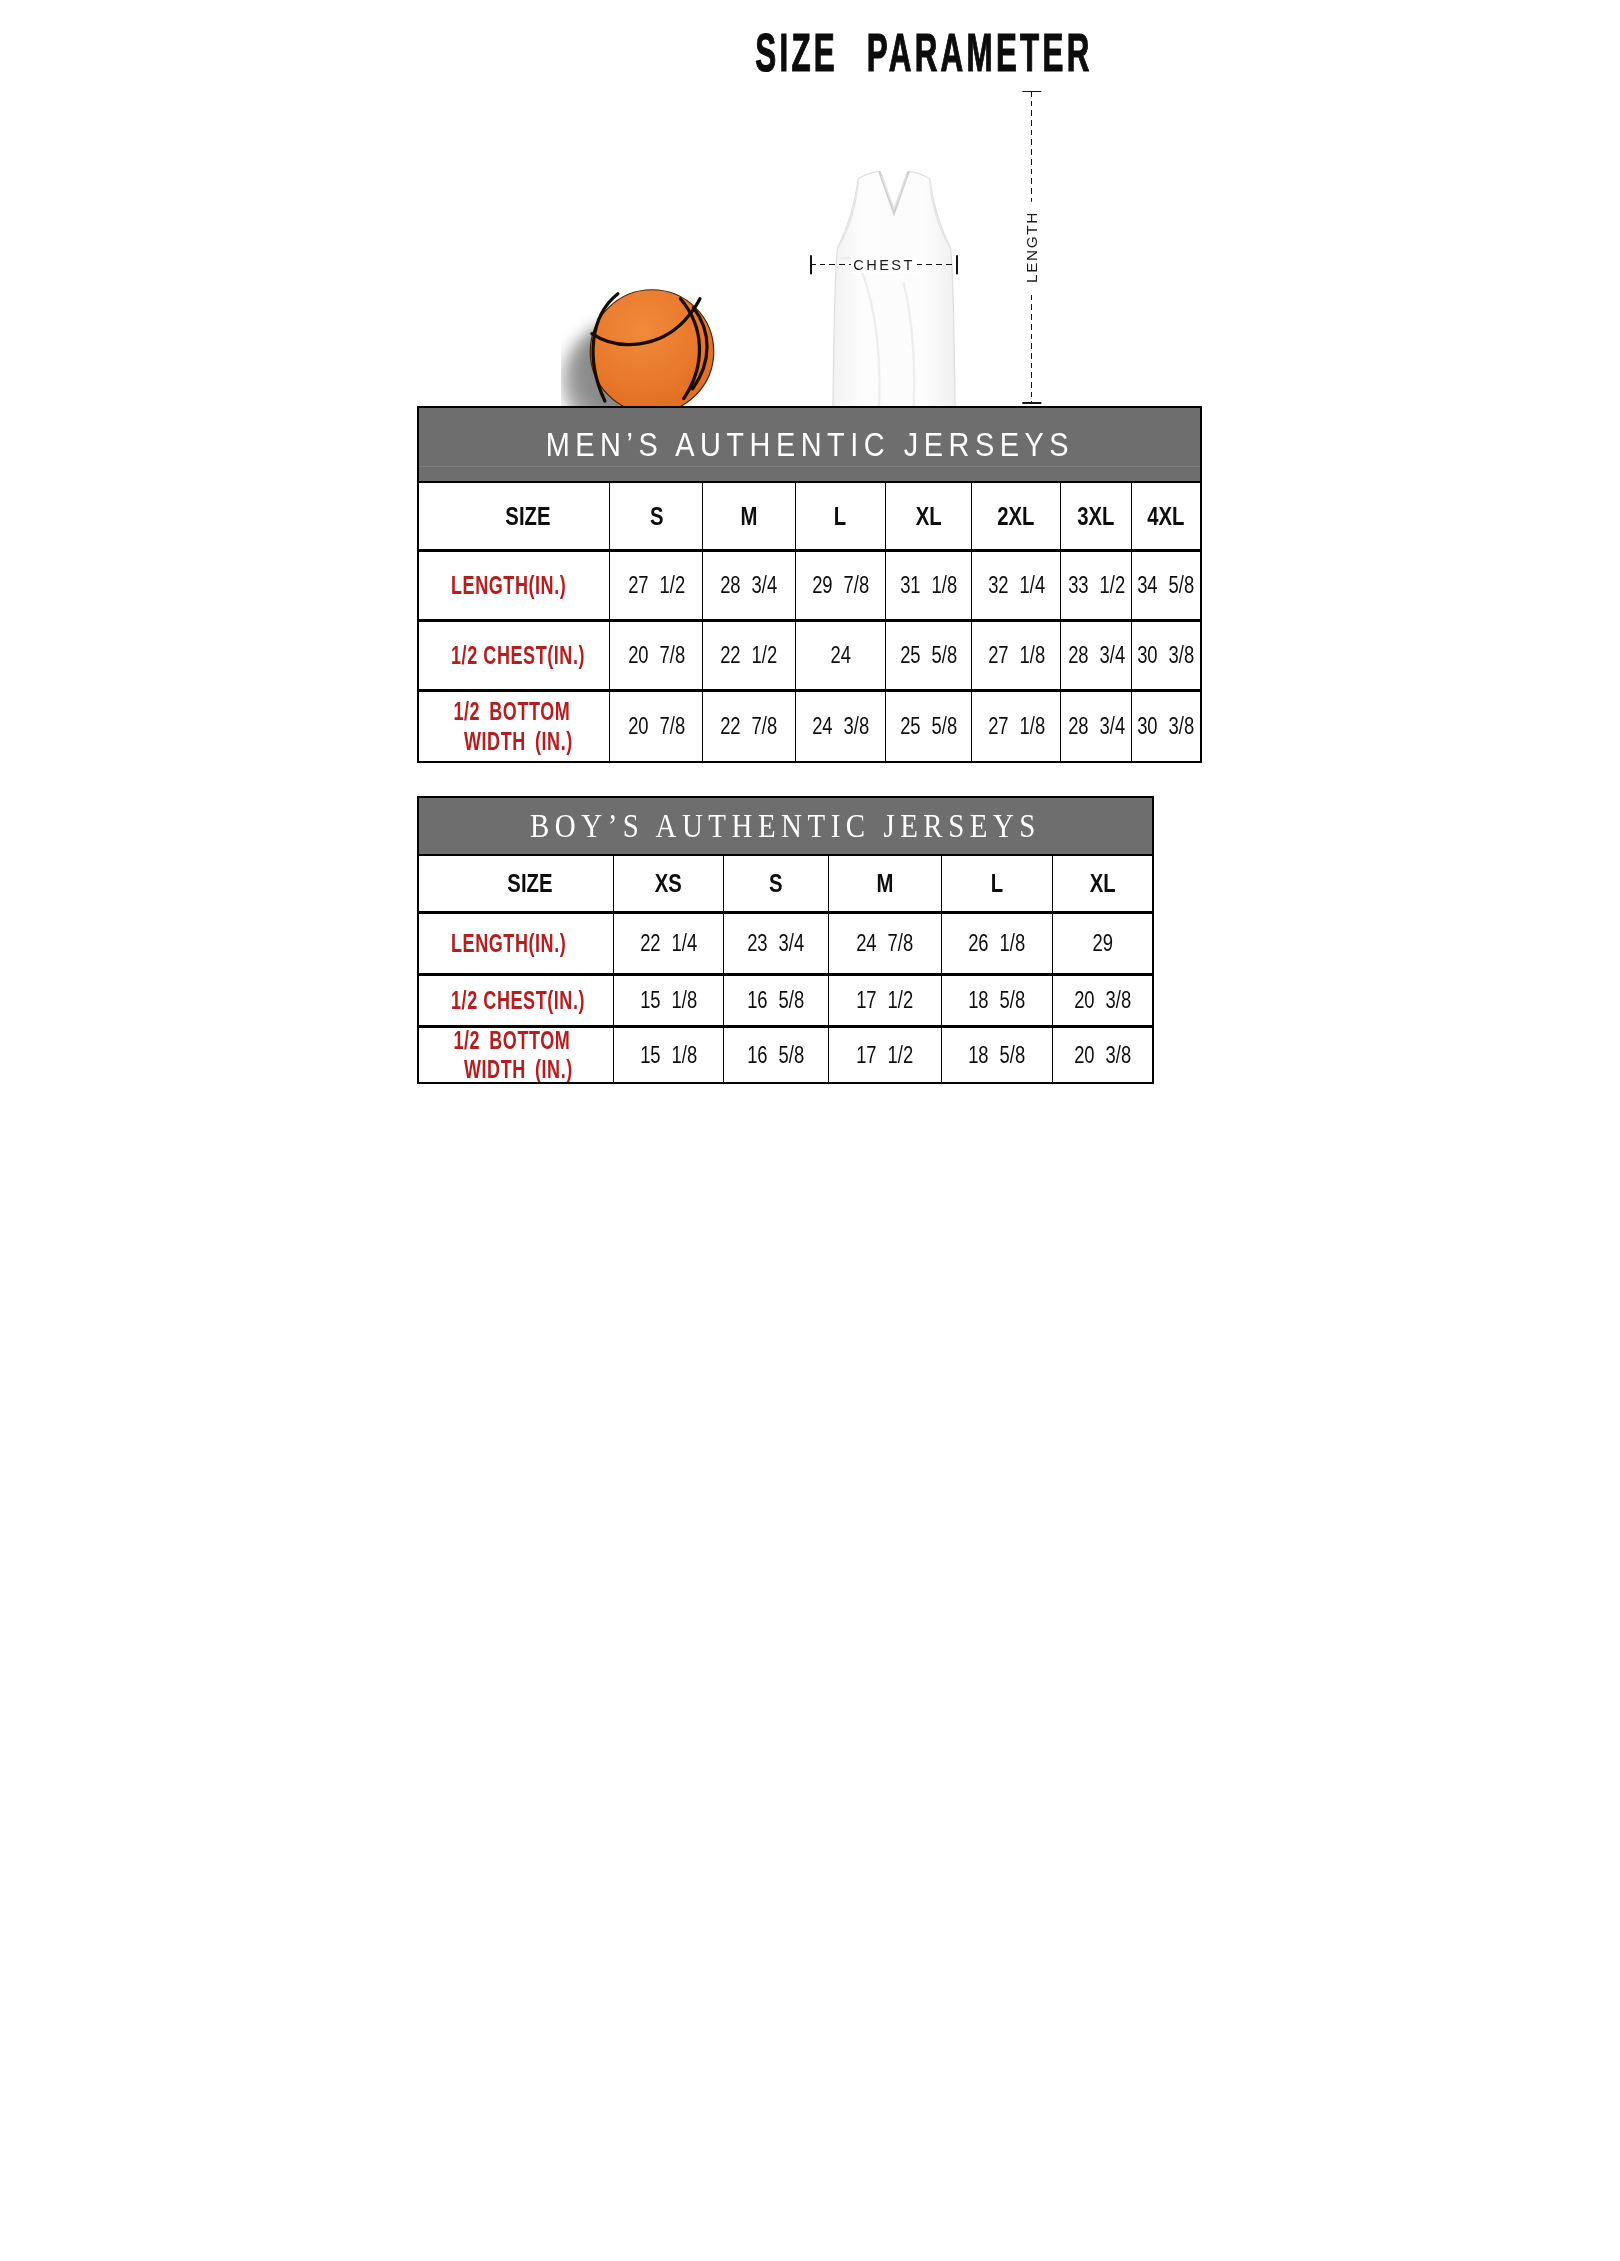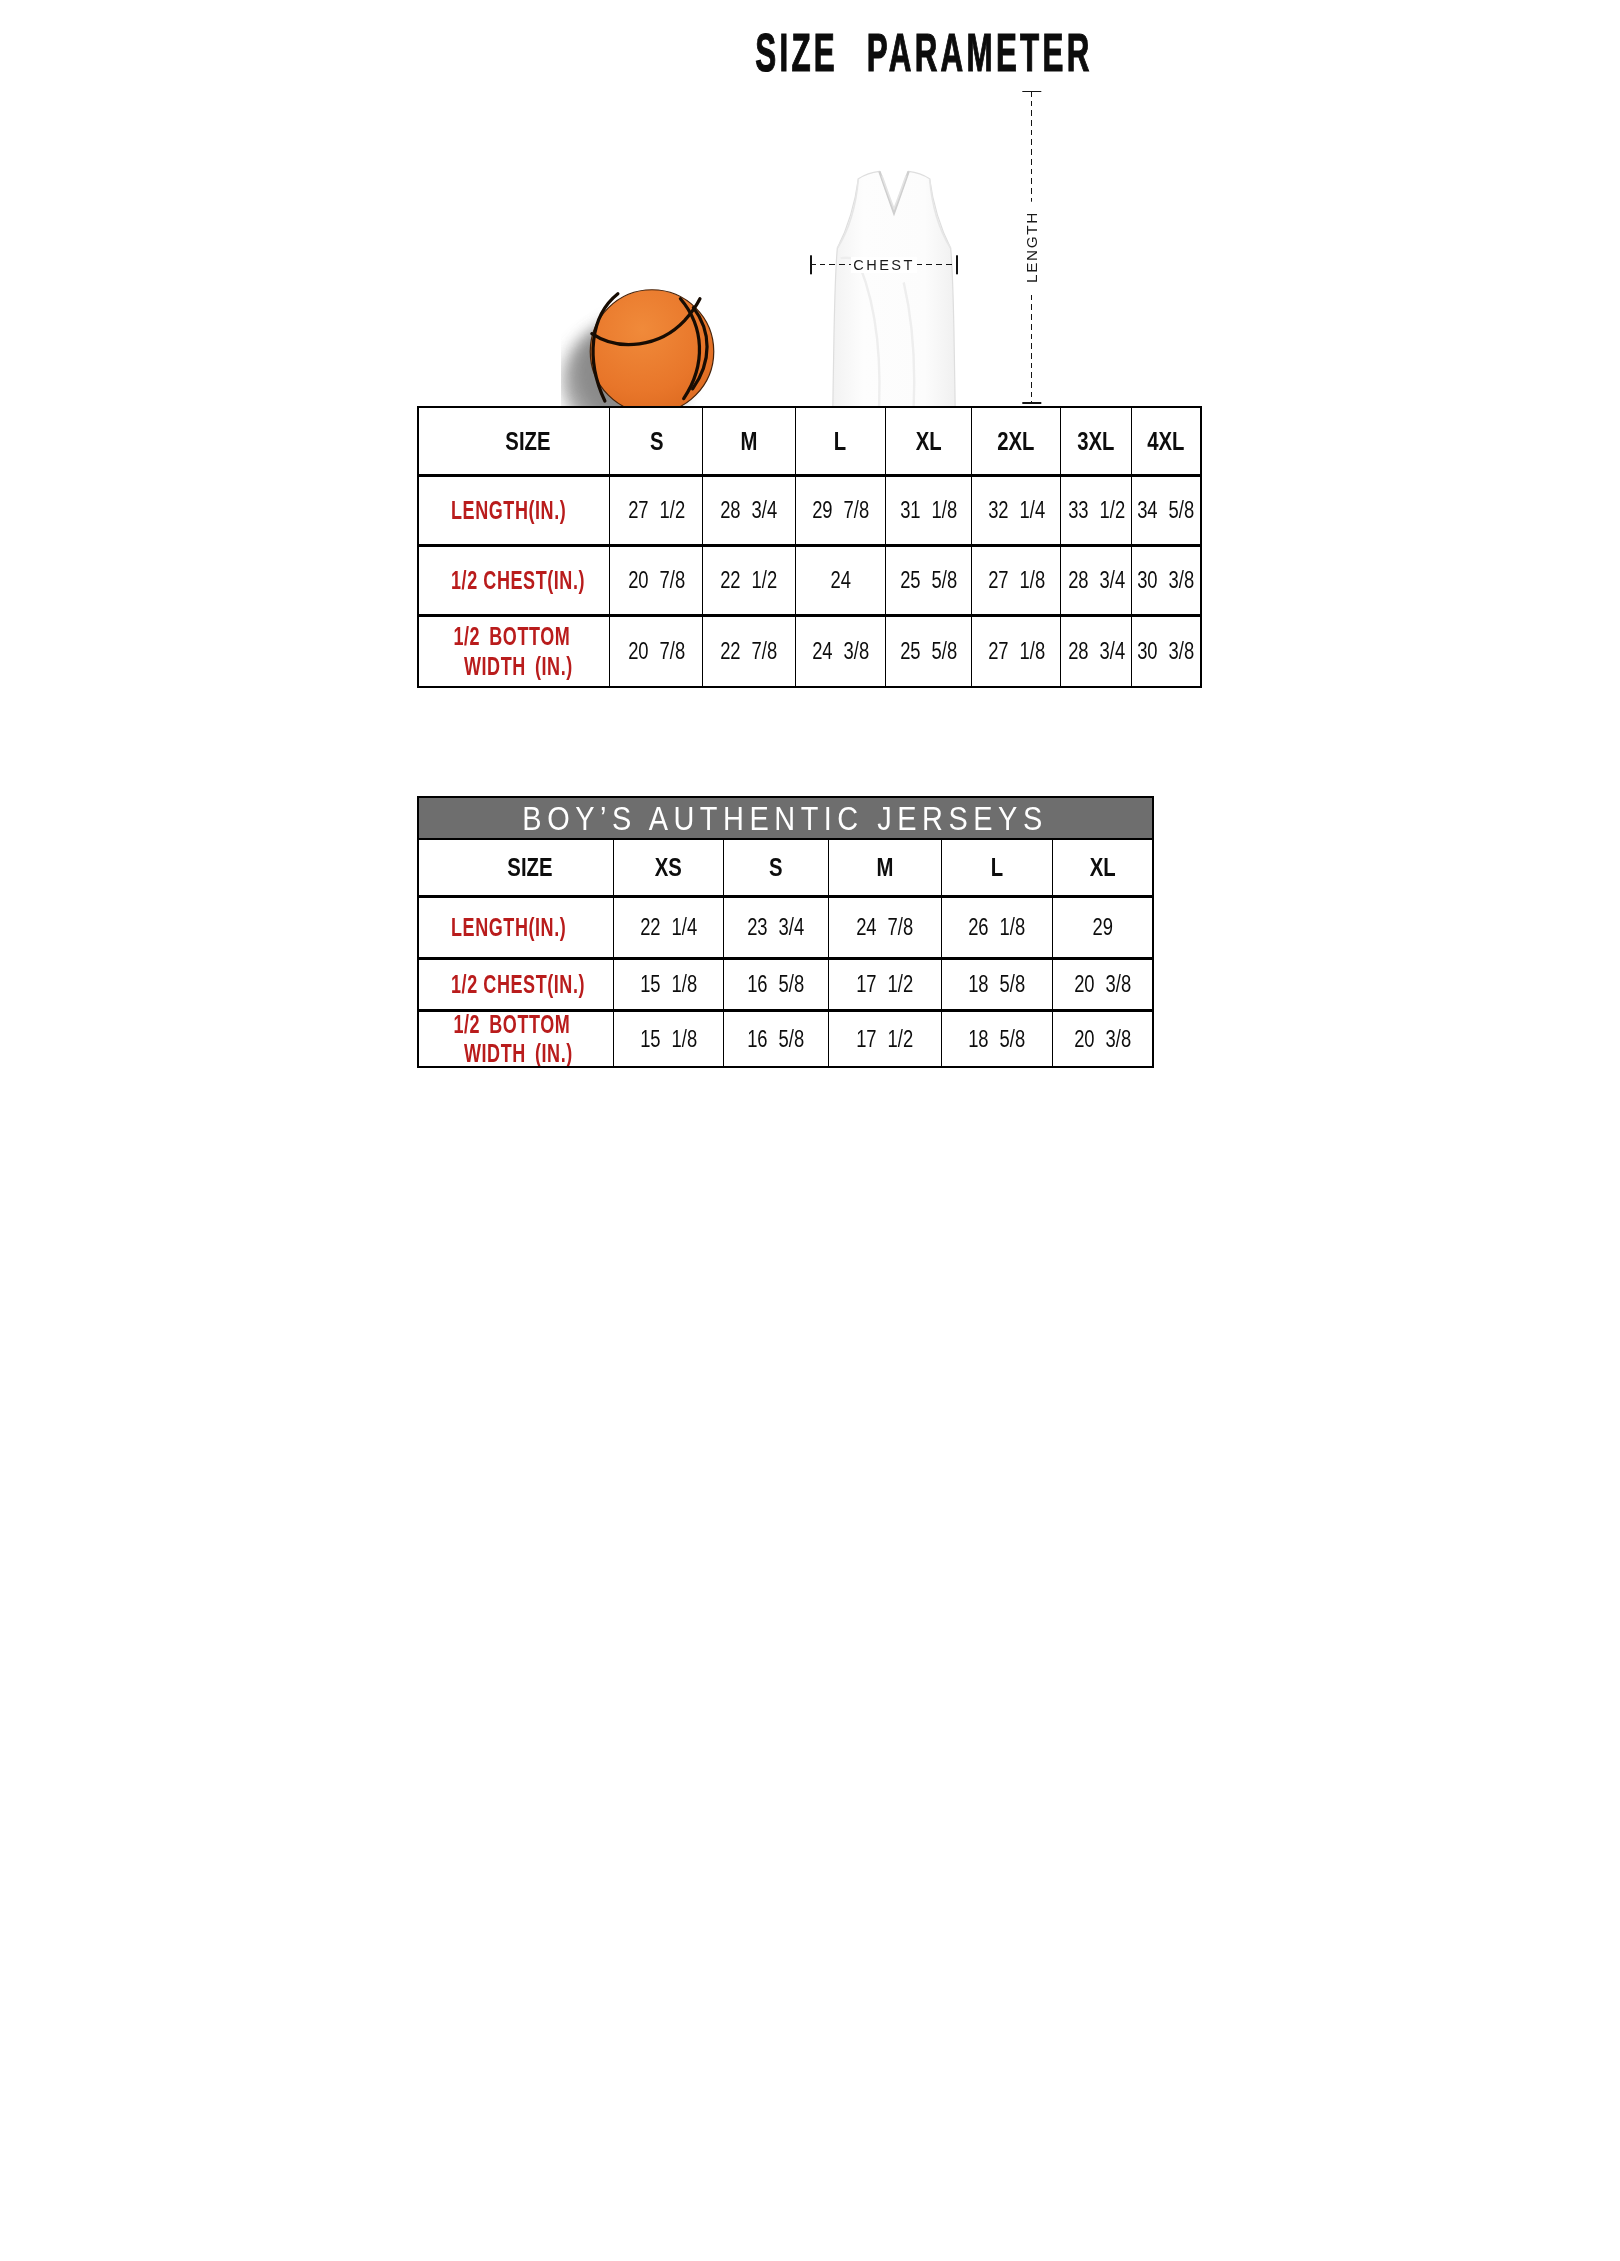--- a/index.html
+++ b/index.html
@@ -33,21 +33,21 @@
   .dim-label.rot{transform:translate(-50%,-50%) rotate(-90deg);padding:0 9.7px;letter-spacing:1.6px;font-size:15.4px;}
 
   
   .size-table{position:absolute;left:12px;border:2.4px solid #000;box-sizing:border-box;background:#fff;}
   .size-table.men{top:406px;width:785px;}
   .size-table.boys{top:796px;width:737px;}
 
   .table-bar{position:relative;background:#6e6e6e;border-bottom:2.4px solid #000;box-sizing:border-box;
     display:flex;align-items:center;justify-content:center;}
   .men .table-bar{height:75px;}
-  .boys .table-bar{height:42px;}
+  .boys .table-bar{height:58px;font-family:Liberation Serif, serif;}
   .men .table-bar::after{content:"";position:absolute;left:0;right:0;bottom:13.8px;height:1.6px;background:rgba(255,255,255,0.10);}
   .bar-title{display:inline-block;transform:scaleX(0.85);transform-origin:center;color:#fff;
     font-size:34px;font-weight:400;letter-spacing:6.5px;white-space:nowrap;}
 
   .trow{display:grid;box-sizing:border-box;padding-left:28px;}
   .men-cols{grid-template-columns:21.7% 12.34% 12.29% 11.98% 11.41% 11.87% 9.4% 9.01%;}
   .boy-cols{grid-template-columns:23.7% 15.6% 14.9% 15.95% 15.83% 14.02%;}
   .men .trow.head{height:66px;}
   .men .trow.r1{height:70px;}
   .men .trow.r2{height:70px;}
@@ -149,20 +149,23 @@
 
     <div class="dim" style="left:616px;top:9.7px;width:21px;height:313px;">
       <div class="dash-v"></div>
       <span class="tick-h" style="top:0;"></span>
       <span class="tick-h" style="bottom:0;"></span>
       <span class="dim-label rot">LENGTH</span>
     </div>
   </div>
 
   <div class="size-table men">
+    <div class="table-bar">
+      <span class="bar-title">MEN’S AUTHENTIC JERSEYS</span>
+    </div>
 
     <div class="trow head men-cols">
       <div class="cell hcell">
           <span class="cond">SIZE</span>
         </div>
       <div class="cell hcell">
           <span class="cond">S</span>
         </div>
       <div class="cell hcell">
           <span class="cond">M</span>

